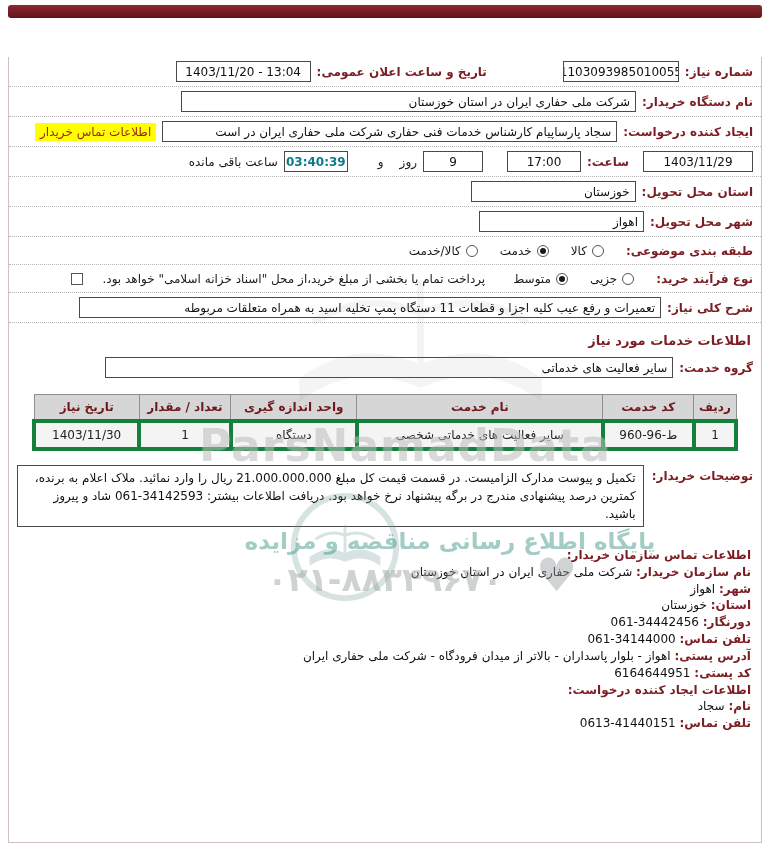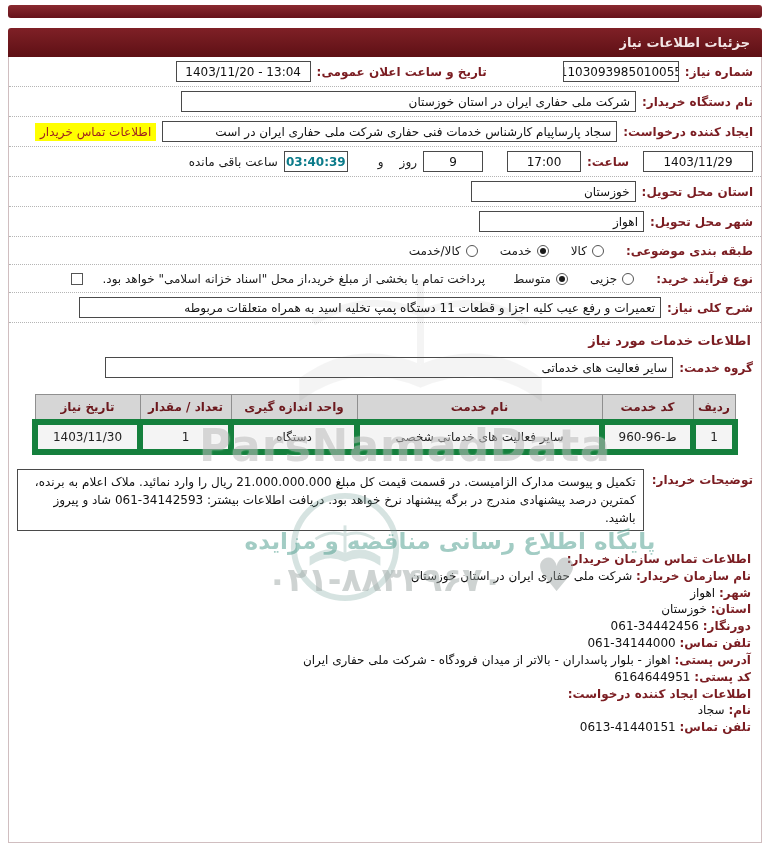--- a/index.html
+++ b/index.html
@@ -73,21 +73,21 @@
   .sec-title { padding: 10px 10px 5px; color: #7b1d22; font-weight: bold; font-size: 13px; }
   .group-box { flex: 1 1 auto; margin-left: 88px; }
 
   table.svc { width: 706px; margin: 12px 23px 12px; border-collapse: collapse; }
   table.svc th {
     background: #d6d6d6; color: #6d191e; font-size: 12px; font-weight: bold;
     border: 1px solid #8f8f8f; padding: 5px 4px; text-align: center;
   }
   table.svc td {
     background: #f4f4f4; color: #222; font-size: 12px;
-    border: 6px solid #15803d; padding: 5px 4px; text-align: center;
+    border: 4px solid #15803d; padding: 5px 4px; text-align: center;
   }
   .col-row { width: 6%; } .col-code { width: 13%; } .col-name { width: 35%; }
   .col-unit { width: 18%; } .col-qty { width: 13%; } .col-date { width: 15%; }
 
   .notes-row { display: flex; align-items: flex-start; padding: 2px 8px 6px; gap: 8px; }
   .notes-box {
     display: block; flex: 1 1 auto; border: 1px solid #4a4a4a; background: #fff;
     padding: 3px 7px; font-size: 12px; line-height: 1.5; color: #111; text-align: right;
   }
 
@@ -117,23 +117,20 @@
   .wm-logo { top: 488px; left: 286px; width: 118px; height: 118px; color: #6f9e95; opacity: .28; }
   .wm-bigbook { top: 215px; left: 268px; width: 305px; height: 210px; color: #777; opacity: .07; }
 </style>
 </head>
 <body>
 
 <div class="page">
 
   <div class="topstrip"></div>
 
-  <div class="titlebar">
-    <span>جزئیات اطلاعات نیاز</span>
-  </div>
 
   <div class="content">
 
     <div class="frow">
       <span class="lbl">شماره نیاز:</span>
       <span class="box w120 center ltr">1103093985010055</span>
       <span class="spacer70"></span>
       <span class="lbl">تاریخ و ساعت اعلان عمومی:</span>
       <span class="box w150 center ltr">1403/11/20 - 13:04</span>
     </div>

